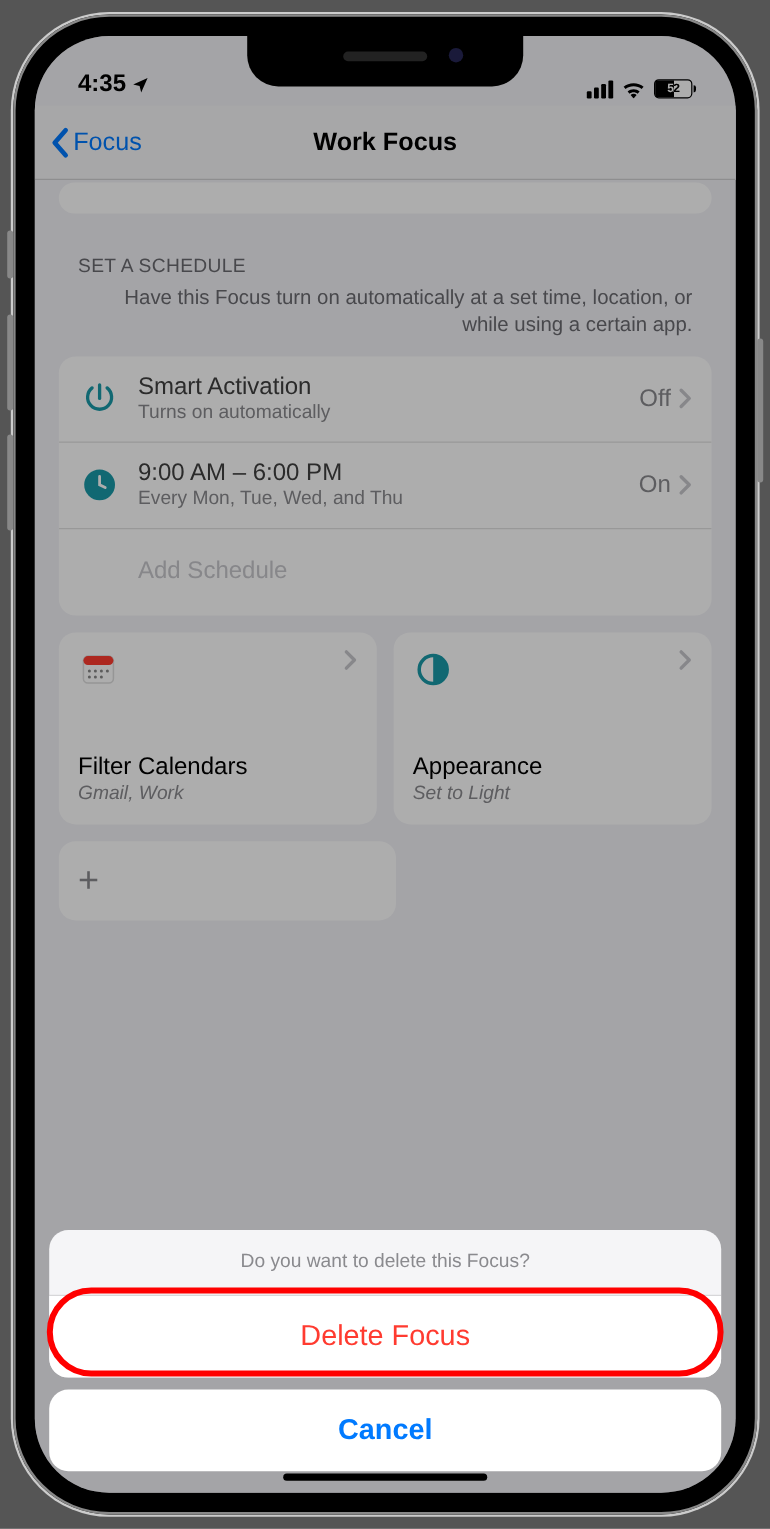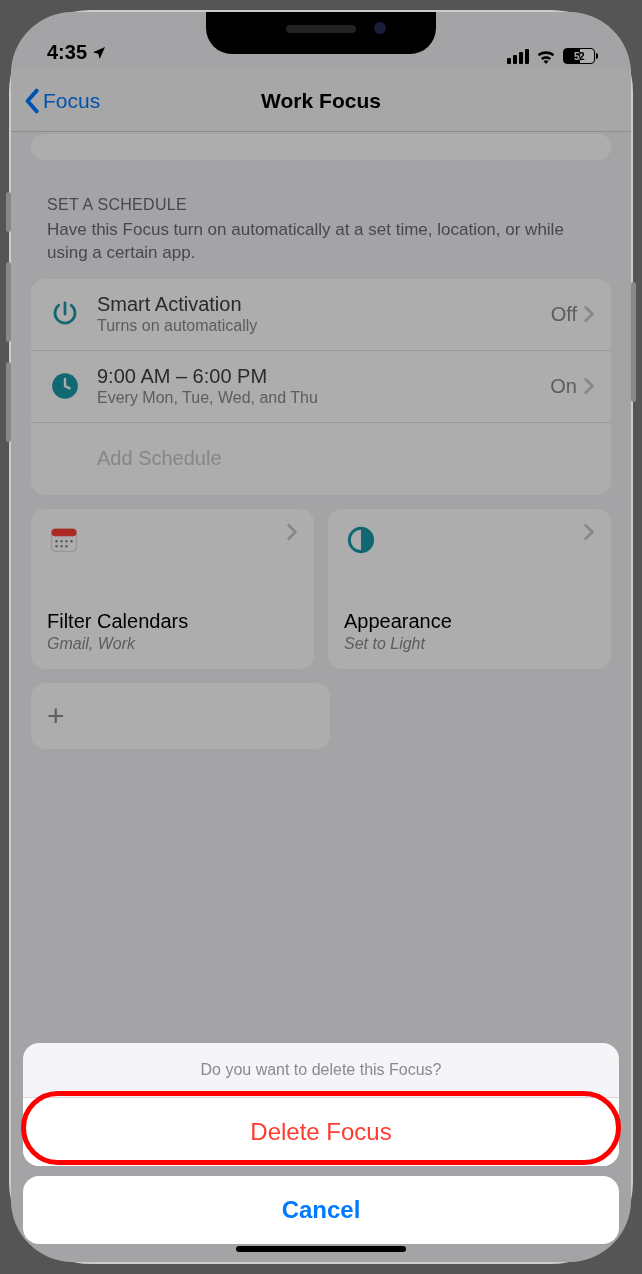--- a/index.html
+++ b/index.html
@@ -1,18 +1,18 @@
 <!DOCTYPE html>
 <html><head>
   <meta charset="utf-8">
   <style>
     * { margin: 0; padding: 0; box-sizing: border-box; font-family: -apple-system, BlinkMacSystemFont, "Segoe UI", sans-serif; }
     body { background: #555; display: flex; justify-content: center; align-items: center; min-height: 1274px; }
     .device {
-      width: 620px; height: 1250px; background: #000; border-radius: 80px; position: relative;
+      width: 620px; height: 1250px; background: #000; border-radius: 80px; padding: 18px; position: relative;
       box-shadow: inset 0 0 0 2px #888, 0 0 0 2px #ccc;
     }
     .screen {
       width: 100%; height: 100%; background: #f2f2f7; border-radius: 62px; overflow: hidden; position: relative;
     }
     .notch {
       position: absolute; top: 0; left: 50%; transform: translateX(-50%);
       width: 230px; height: 42px; background: #000; border-radius: 0 0 26px 26px; z-index: 200;
     }
     .notch::before {
@@ -54,21 +54,21 @@
       position: absolute; left: 12px; display: flex; align-items: center; color: #007aff; font-size: 21px;
     }
     .nav-back svg { width: 17px; height: 26px; margin-right: 3px; }
     .nav-title { font-size: 21px; font-weight: 600; }
     .content { padding: 0 20px; }
     .prev-card {
       background: #fff; border-radius: 14px; height: 26px; margin-top: 2px;
     }
     .section-header { margin-top: 36px; padding: 0 16px; }
     .section-title { font-size: 16px; font-weight: 500; color: #6b6b70; letter-spacing: 0.3px; text-transform: uppercase; }
-    .section-desc { font-size: 17px; color: #6b6b70; margin-top: 5px; line-height: 1.35; }
+    .section-desc { font-size: 17px; color: #6b6b70; margin-top: 5px; line-height: 1.35; text-align: right; }
     .card-group {
       background: #fff; border-radius: 14px; margin-top: 14px; overflow: hidden;
     }
     .row {
       display: flex; align-items: center; padding: 14px 16px; min-height: 72px;
       border-bottom: 0.5px solid rgba(0,0,0,0.12);
     }
     .row:last-child { border-bottom: none; }
     .row-icon { width: 36px; height: 36px; display:flex; align-items:center; justify-content:center; margin-right: 14px; flex-shrink:0;}
     .row-body { flex: 1; }

